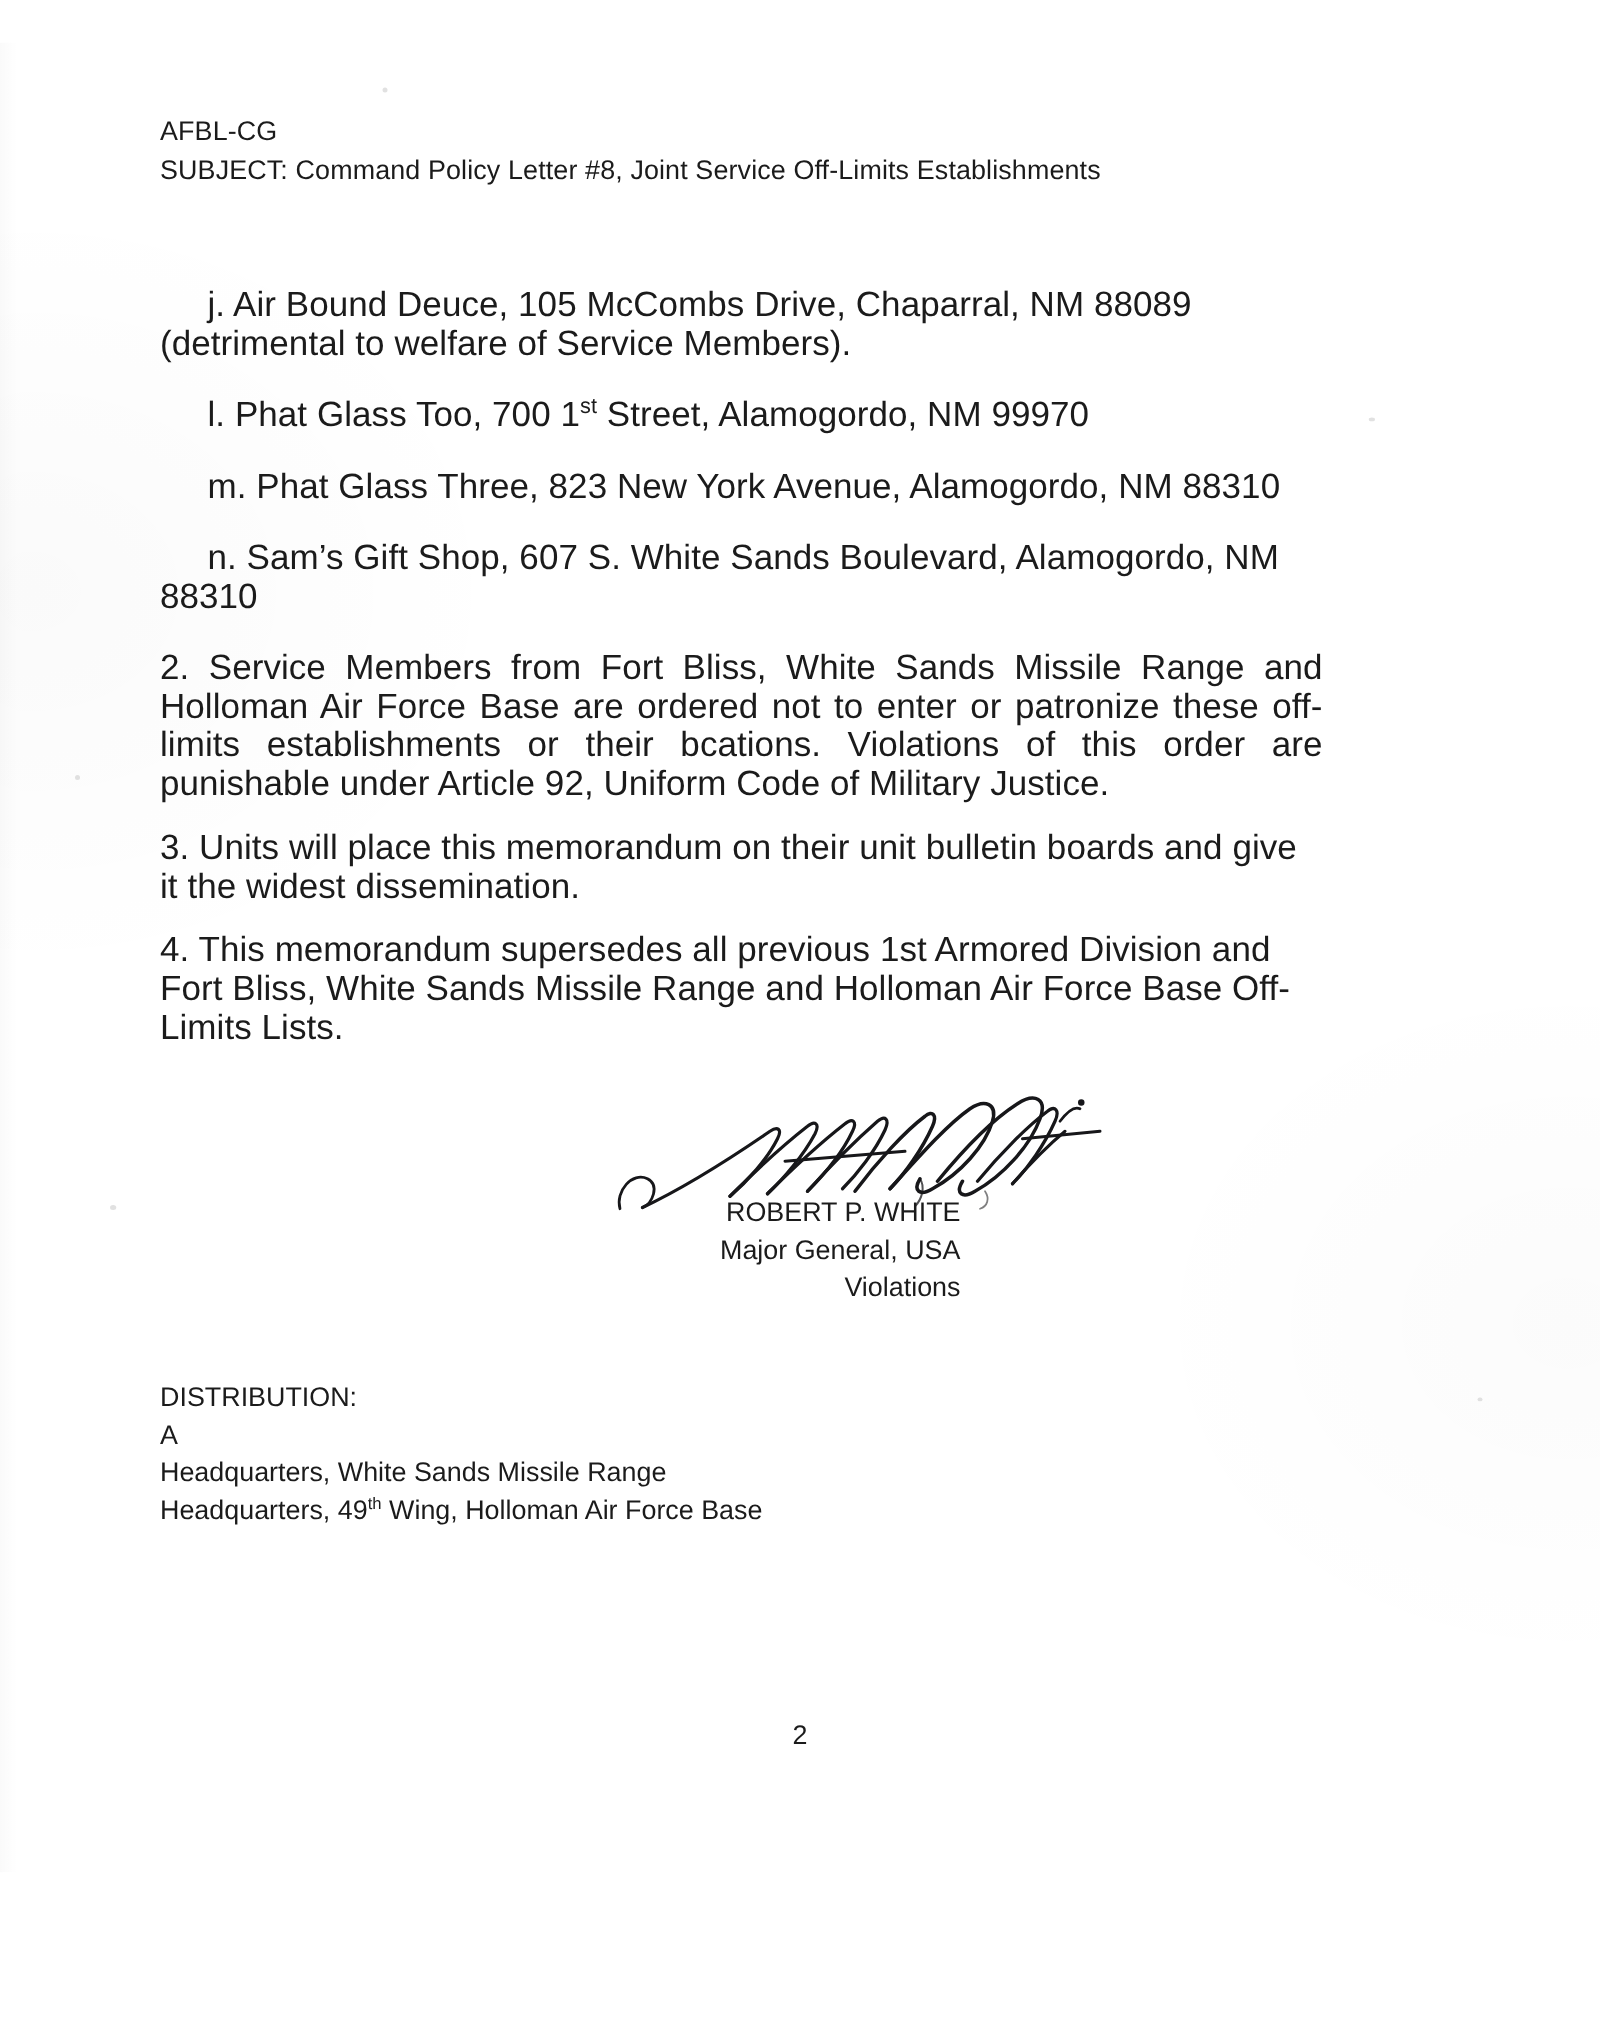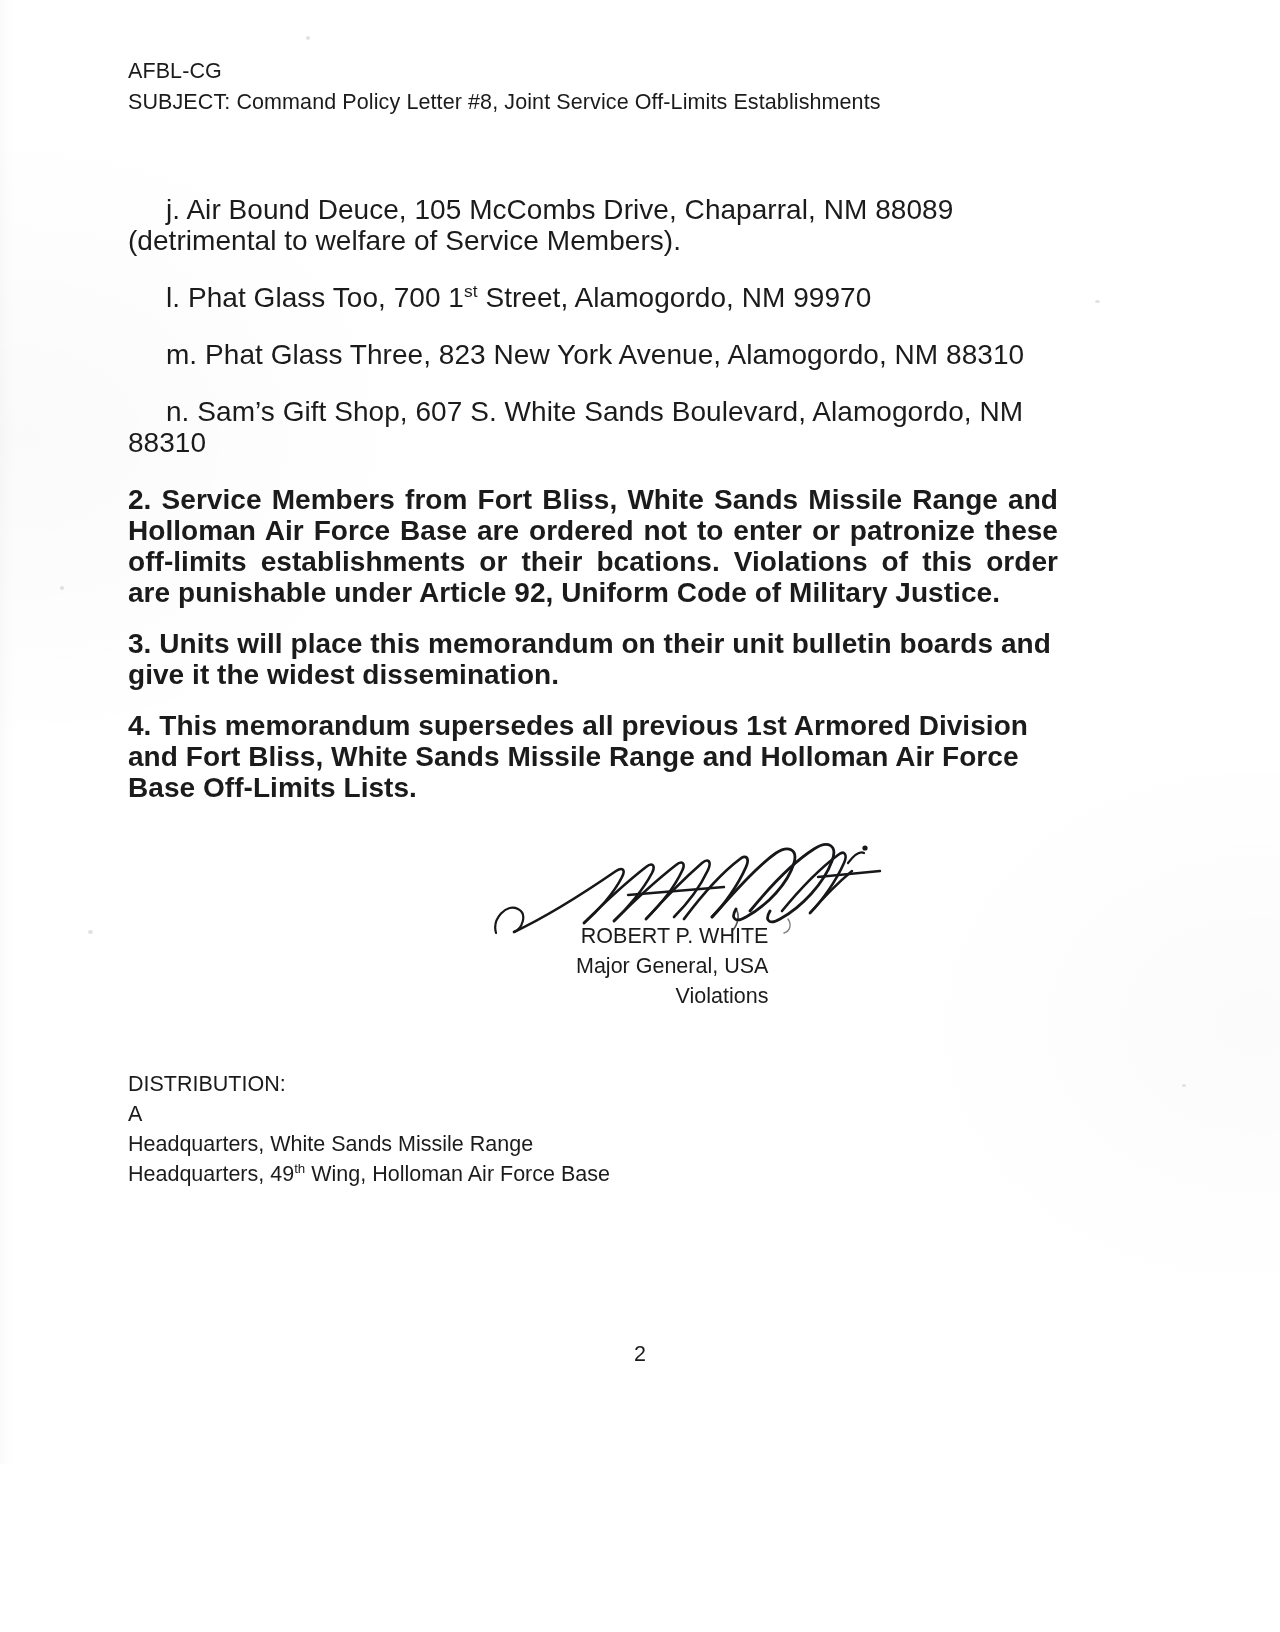--- a/index.html
+++ b/index.html
@@ -11,20 +11,21 @@
   body {
     font-family: "Liberation Sans", sans-serif;
   }
   .page {
     position: relative;
     width: 1280px;
     height: 1464px;
     background: #ffffff;
     overflow: hidden;
     box-sizing: border-box;
+    margin-top: 34px;
   }
   
   .scan-tint {
     position: absolute;
     inset: 0;
     pointer-events: none;
     background:
       radial-gradient(ellipse at 2% 30%, rgba(0,0,0,0.018), rgba(0,0,0,0) 22%),
       radial-gradient(ellipse at 98% 70%, rgba(0,0,0,0.015), rgba(0,0,0,0) 20%),
       linear-gradient(to right, rgba(0,0,0,0.02) 0px, rgba(0,0,0,0) 14px);
@@ -60,21 +61,21 @@
     margin: 0 0 22px 0;
     letter-spacing: .05px;
   }
   p.sub {
     text-indent: 38px;
   }
   p.just {
     text-align: justify;
     text-align-last: left;
   }
-  p.tight { margin-bottom: 20px; font-weight: bold; }
+  p.tight { margin-bottom: 20px; }
   p.listitem { margin-bottom: 26px; }
 
   sup {
     font-size: .62em;
     vertical-align: super;
     line-height: 0;
   }
 
   
   .sig-area {

